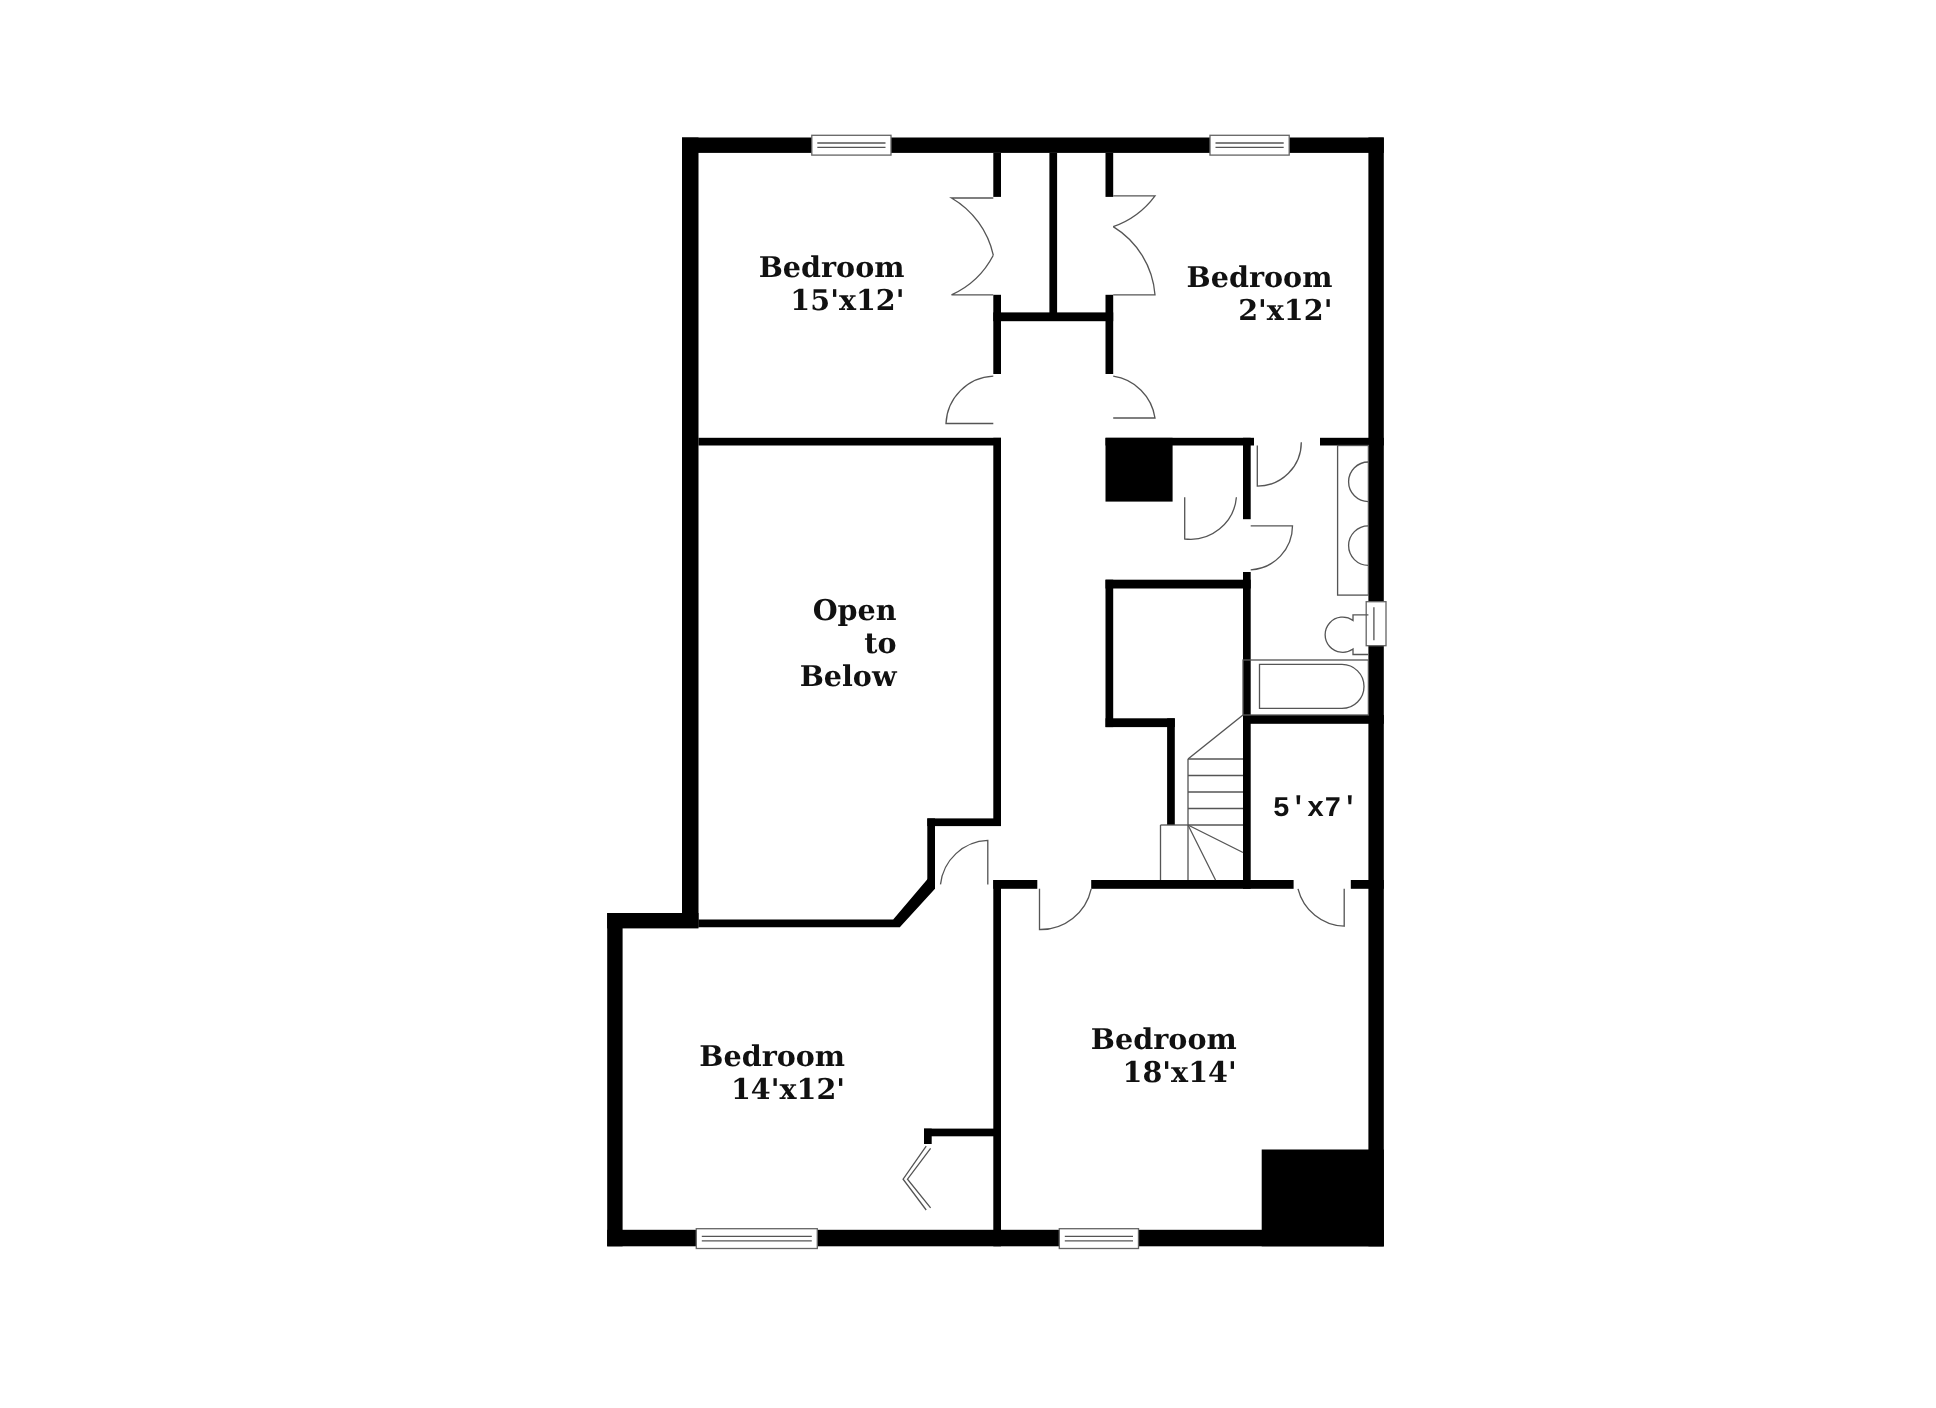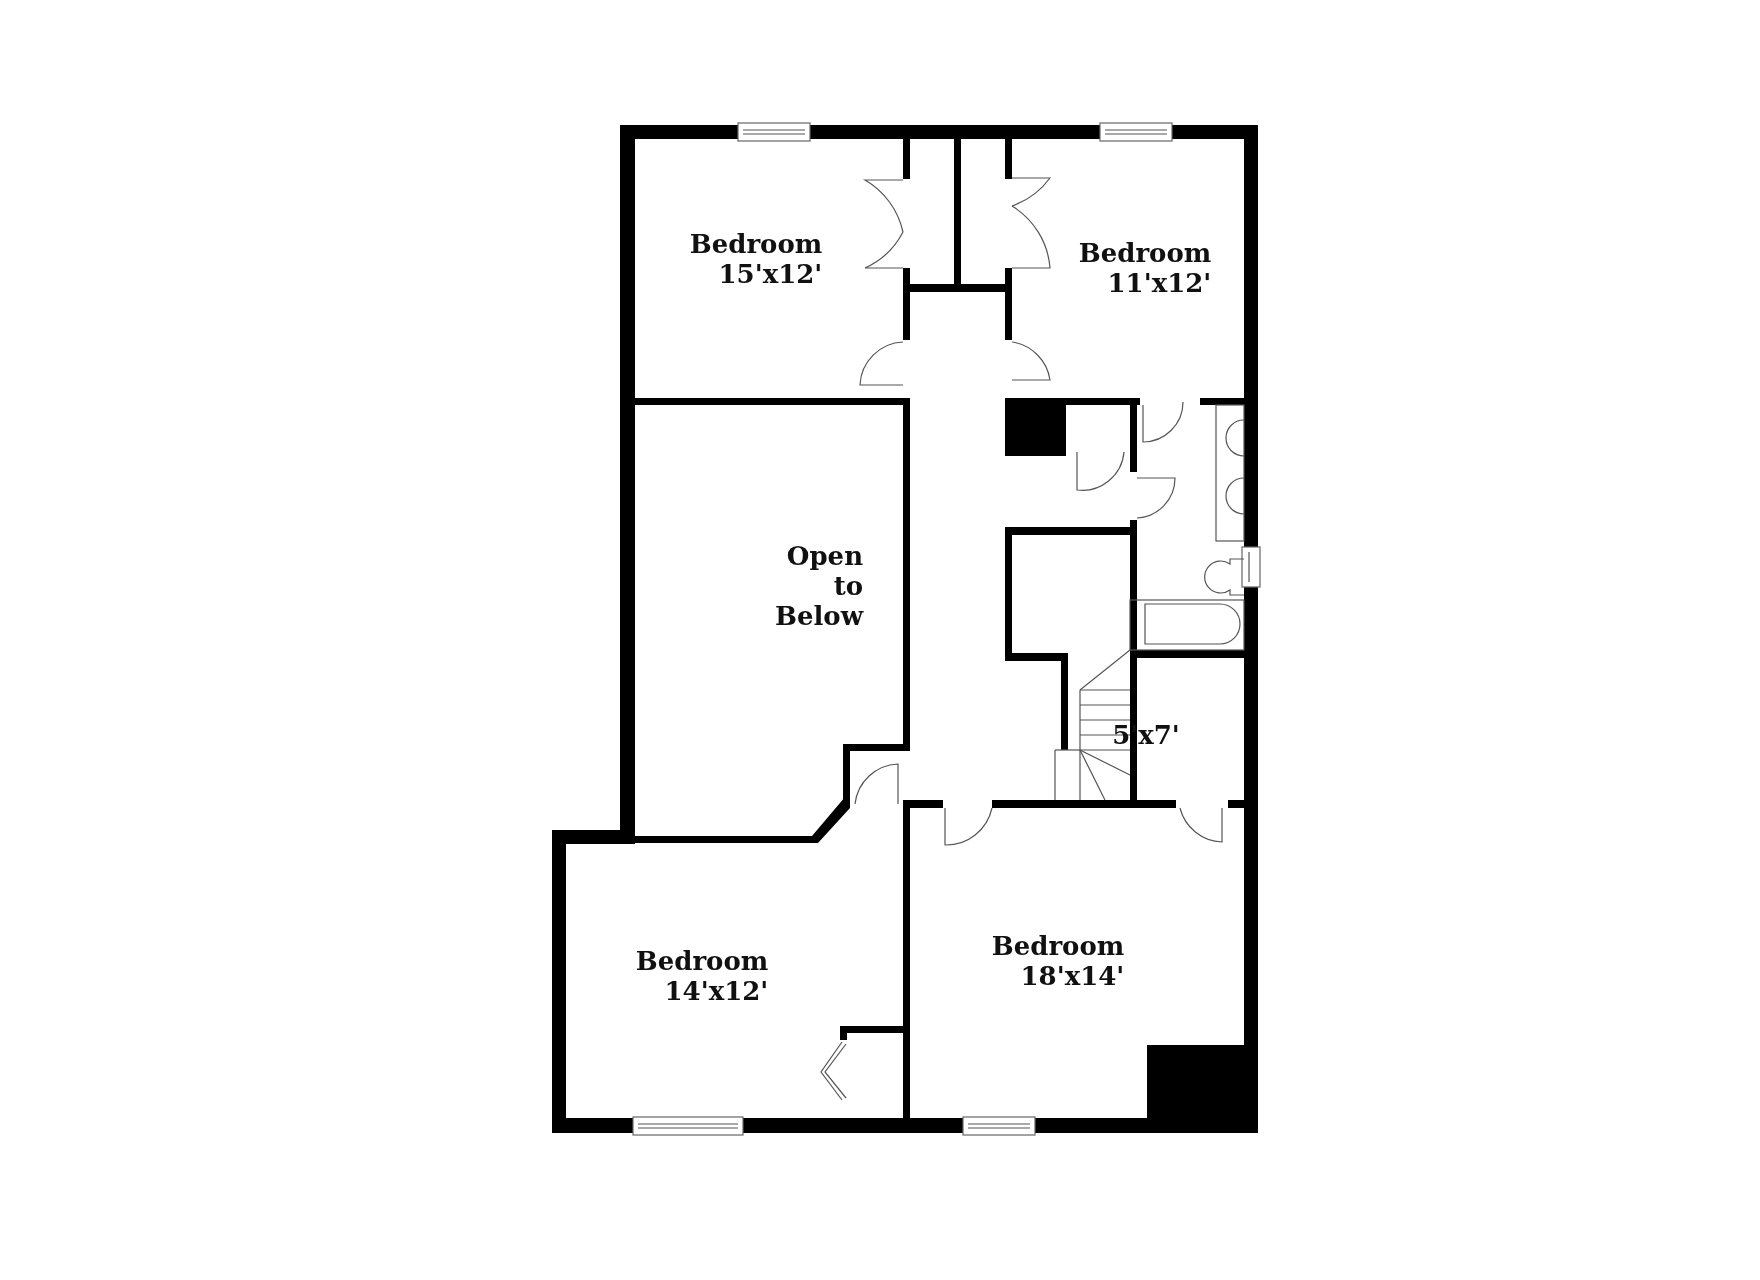--- a/index.html
+++ b/index.html
@@ -127,28 +127,28 @@
     <line class="thin" x1="1055" y1="750" x2="1080" y2="750"></line>
   </g>
 </svg>
 
 <div class="label" style="left:756px;top:259px;">
   <span>Bedroom</span>
   <span>15'x12'</span>
 </div>
 <div class="label" style="left:1145px;top:268px;">
   <span>Bedroom</span>
-  <span>11'x12'</span>
+  <span>2'x12'</span>
 </div>
-<div class="label" style="left:771px;top:586px;margin-left:48px;">
+<div class="label" style="left:771px;top:586px;">
   <span>Open</span>
   <span>to</span>
   <span>Below</span>
 </div>
-<div class="label" style="left:1146px;top:735px;">
+<div class="label" style="left:1196px;top:735px;font-family:Liberation Mono, monospace;">
   <span>5'x7'</span>
 </div>
 <div class="label" style="left:702px;top:976px;">
   <span>Bedroom</span>
   <span>14'x12'</span>
 </div>
 <div class="label" style="left:1058px;top:961px;">
   <span>Bedroom</span>
   <span>18'x14'</span>
 </div>

